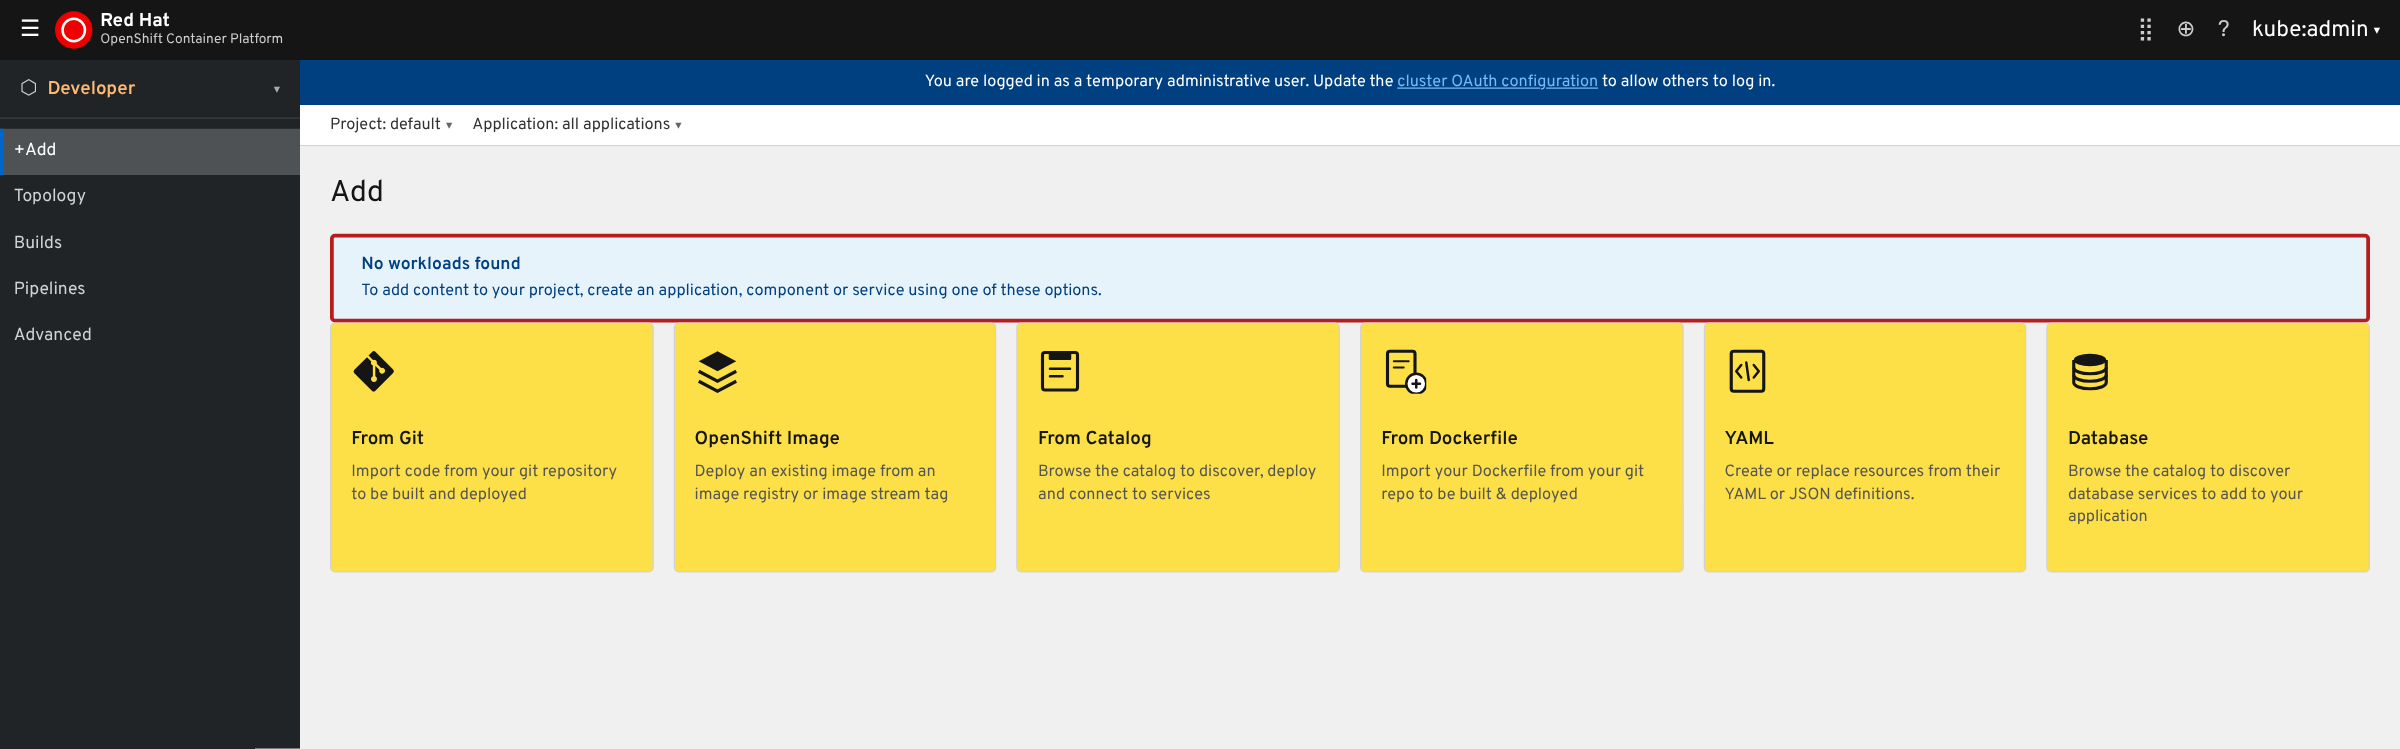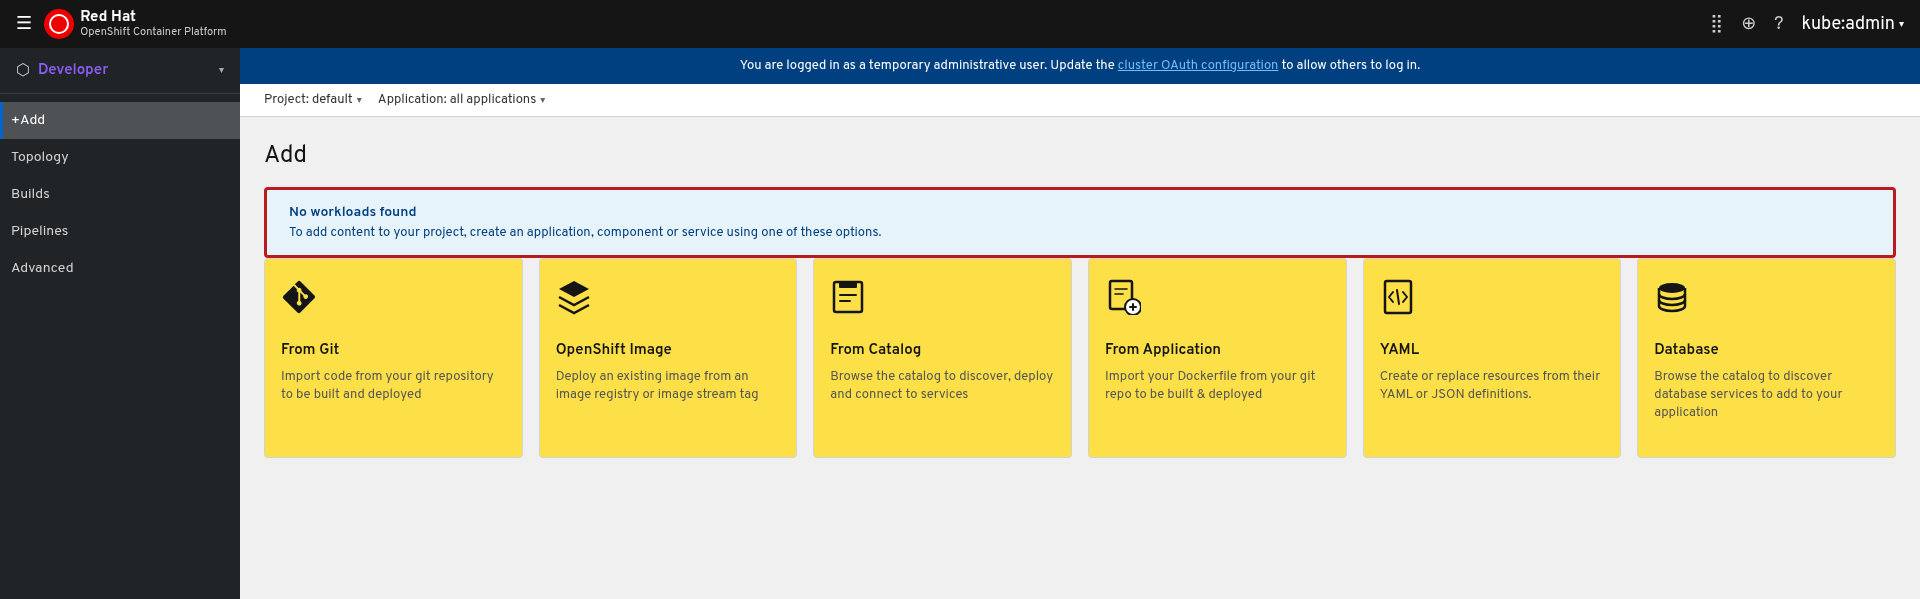--- a/index.html
+++ b/index.html
@@ -45,21 +45,21 @@
     }
     .sidebar-perspective {
       display: flex;
       align-items: center;
       padding: 12px 16px;
       border-bottom: 1px solid #3c3f42;
       cursor: pointer;
       background: #212427;
     }
     .perspective-icon { margin-right: 8px; font-size: 16px; color: #ccc; }
-    .perspective-label { font-size: 15px; font-weight: 600; color: #8b5cf6; flex: 1; }
+    .perspective-label { font-size: 15px; font-weight: 600; color: #fdba74; flex: 1; }
     .perspective-caret { font-size: 10px; color: #aaa; }
     .sidebar-nav { list-style: none; padding: 8px 0; }
     .sidebar-nav li {
       padding: 10px 8px;
       cursor: pointer;
       color: #d2d2d2;
       font-size: 14px;
       border-left: 3px solid transparent;
     }
     .sidebar-nav li.active {
@@ -275,21 +275,21 @@
 
         <div class="add-card">
           <div class="card-icon">
             <svg class="icon-svg" viewBox="0 0 36 36" fill="none" xmlns="http://www.w3.org/2000/svg">
               <rect x="5" y="2" width="22" height="28" rx="2" stroke="#151515" stroke-width="2.5" fill="none"></rect>
               <circle cx="28" cy="28" r="8" fill="#fff" stroke="#151515" stroke-width="2"></circle>
               <path d="M25 28h6M28 25v6" stroke="#151515" stroke-width="2" stroke-linecap="round"></path>
               <path d="M10 10h12M10 15h8" stroke="#151515" stroke-width="1.5" stroke-linecap="round"></path>
             </svg>
           </div>
-          <div class="card-title">From Application</div>
+          <div class="card-title">From Dockerfile</div>
           <div class="card-desc">Import your Dockerfile from your git repo to be built &amp; deployed</div>
         </div>
 
         <div class="add-card">
           <div class="card-icon">
             <svg class="icon-svg" viewBox="0 0 36 36" fill="none" xmlns="http://www.w3.org/2000/svg">
               <rect x="5" y="2" width="26" height="32" rx="2" stroke="#151515" stroke-width="2.5" fill="none"></rect>
               <path d="M13 13l-4 5 4 5M23 13l4 5-4 5M17 11l2 14" stroke="#151515" stroke-width="2" stroke-linecap="round" stroke-linejoin="round"></path>
             </svg>
           </div>

